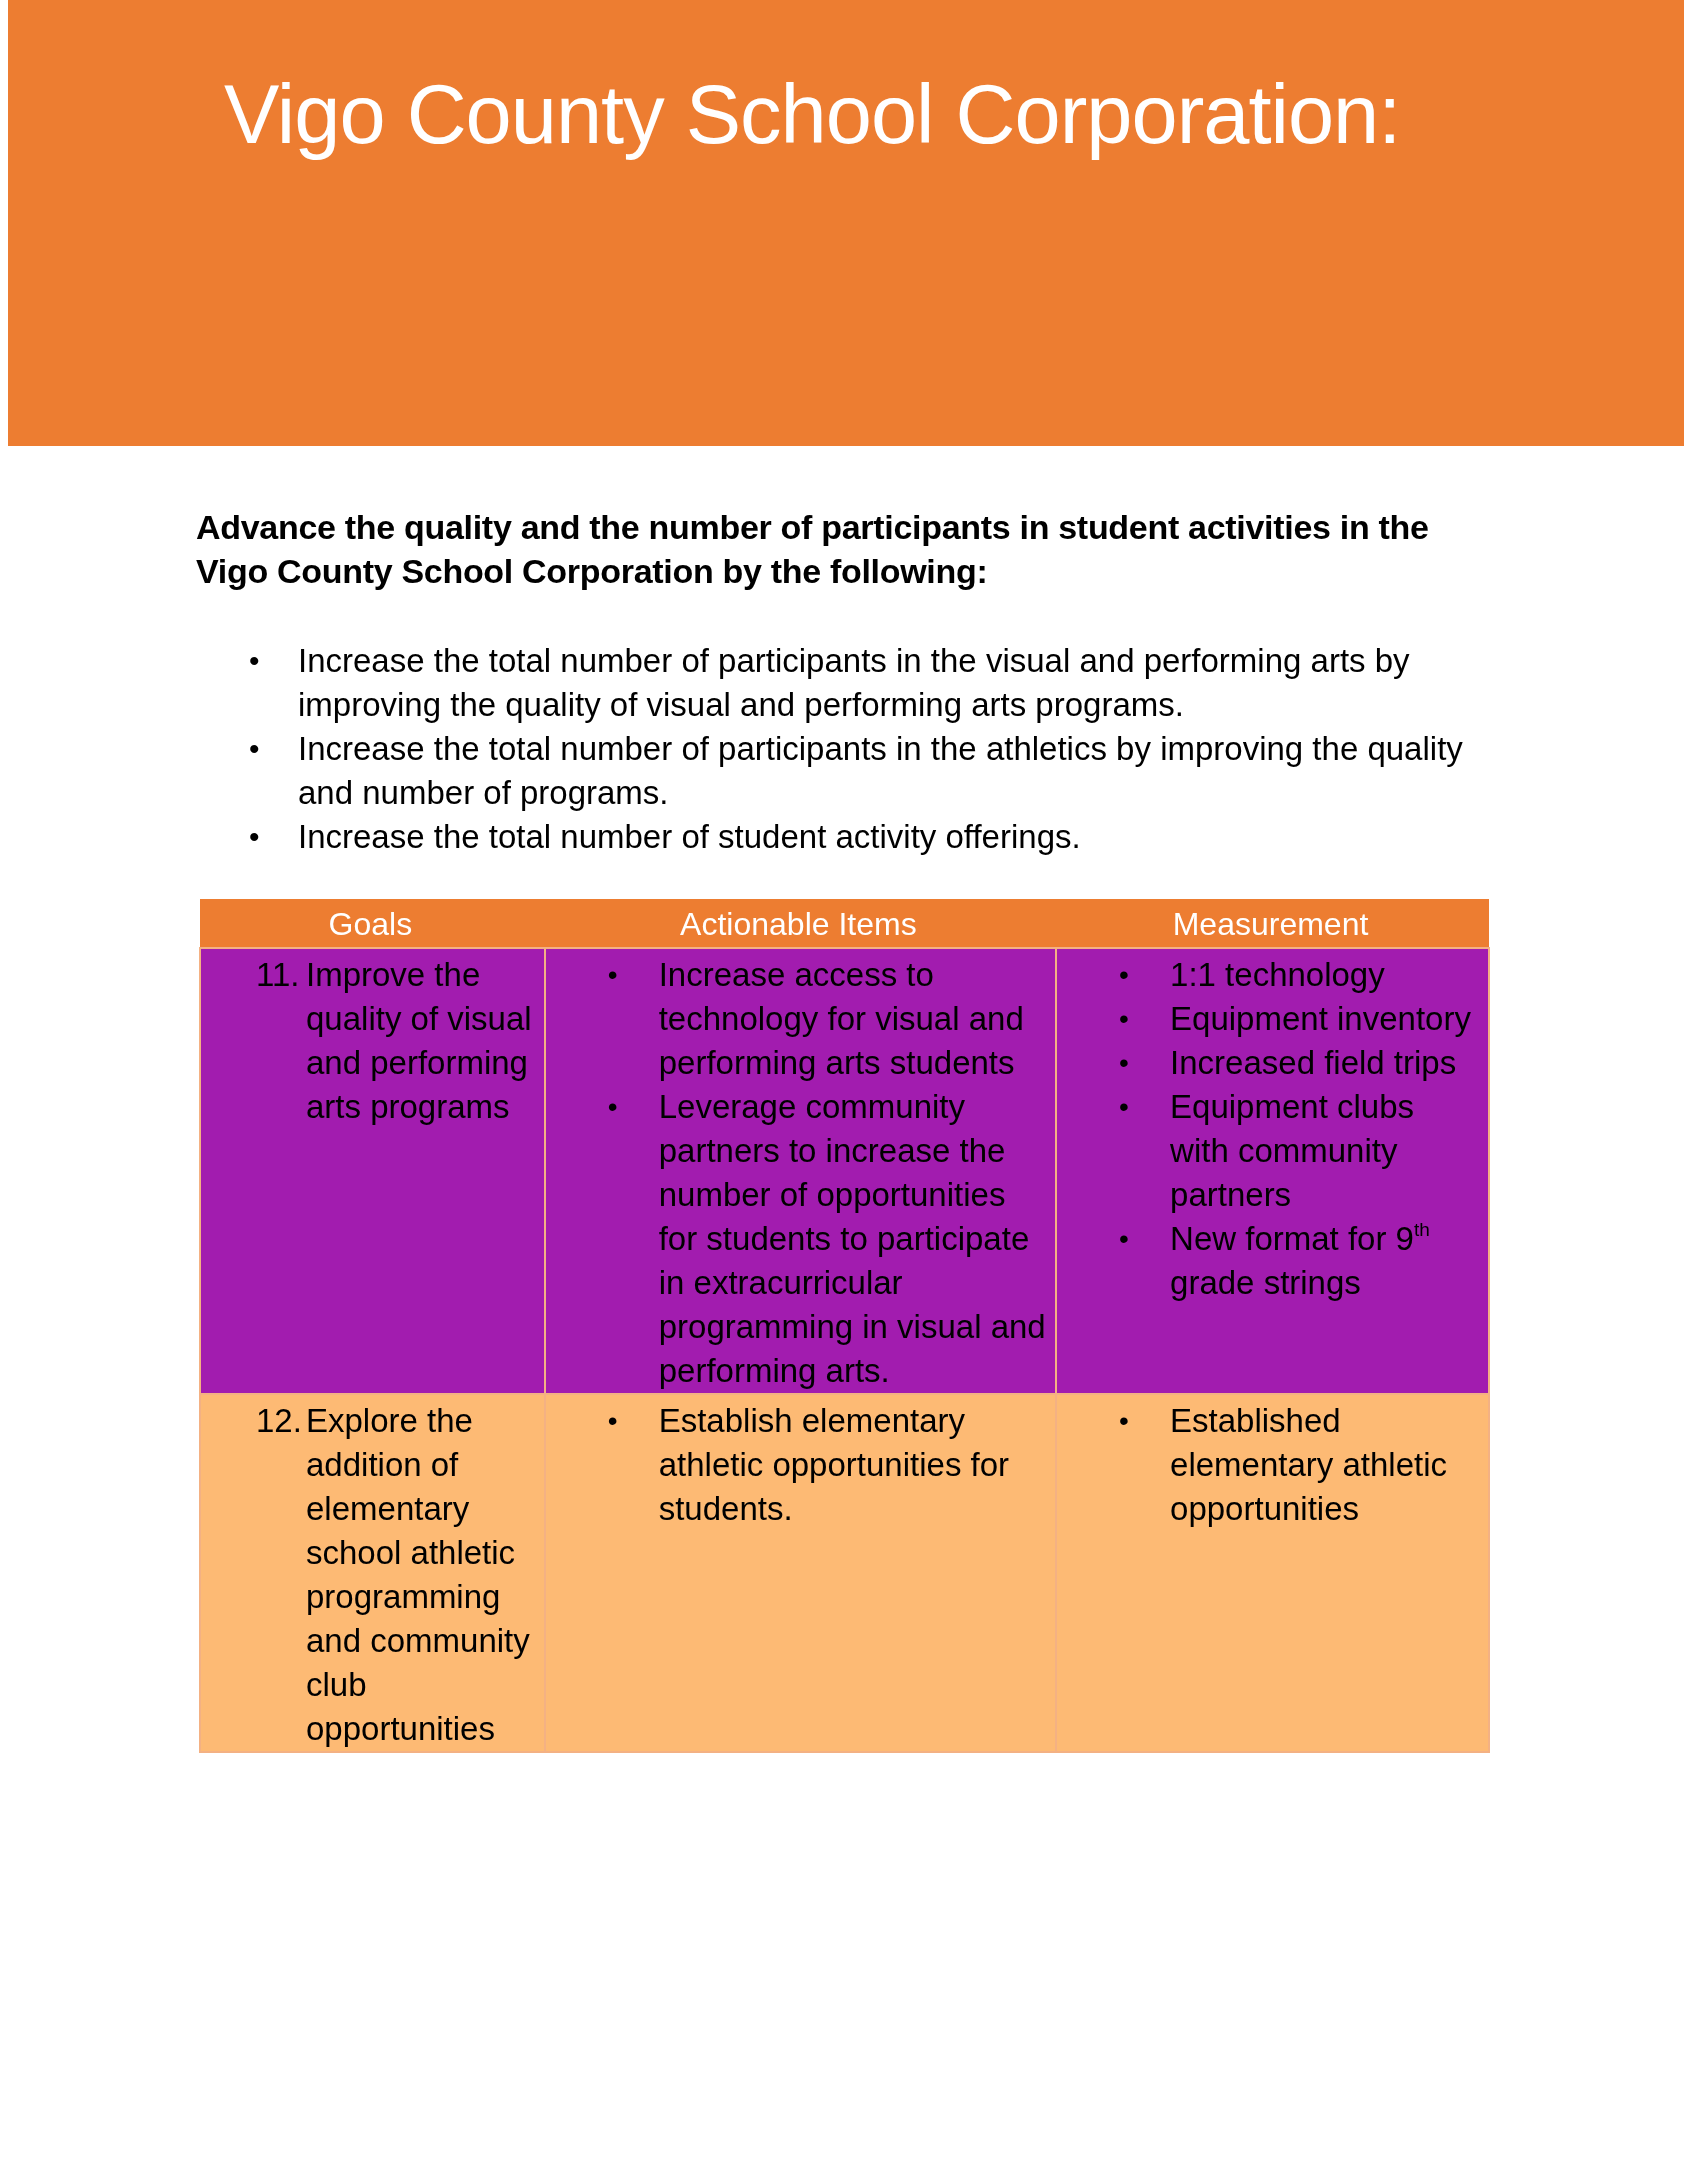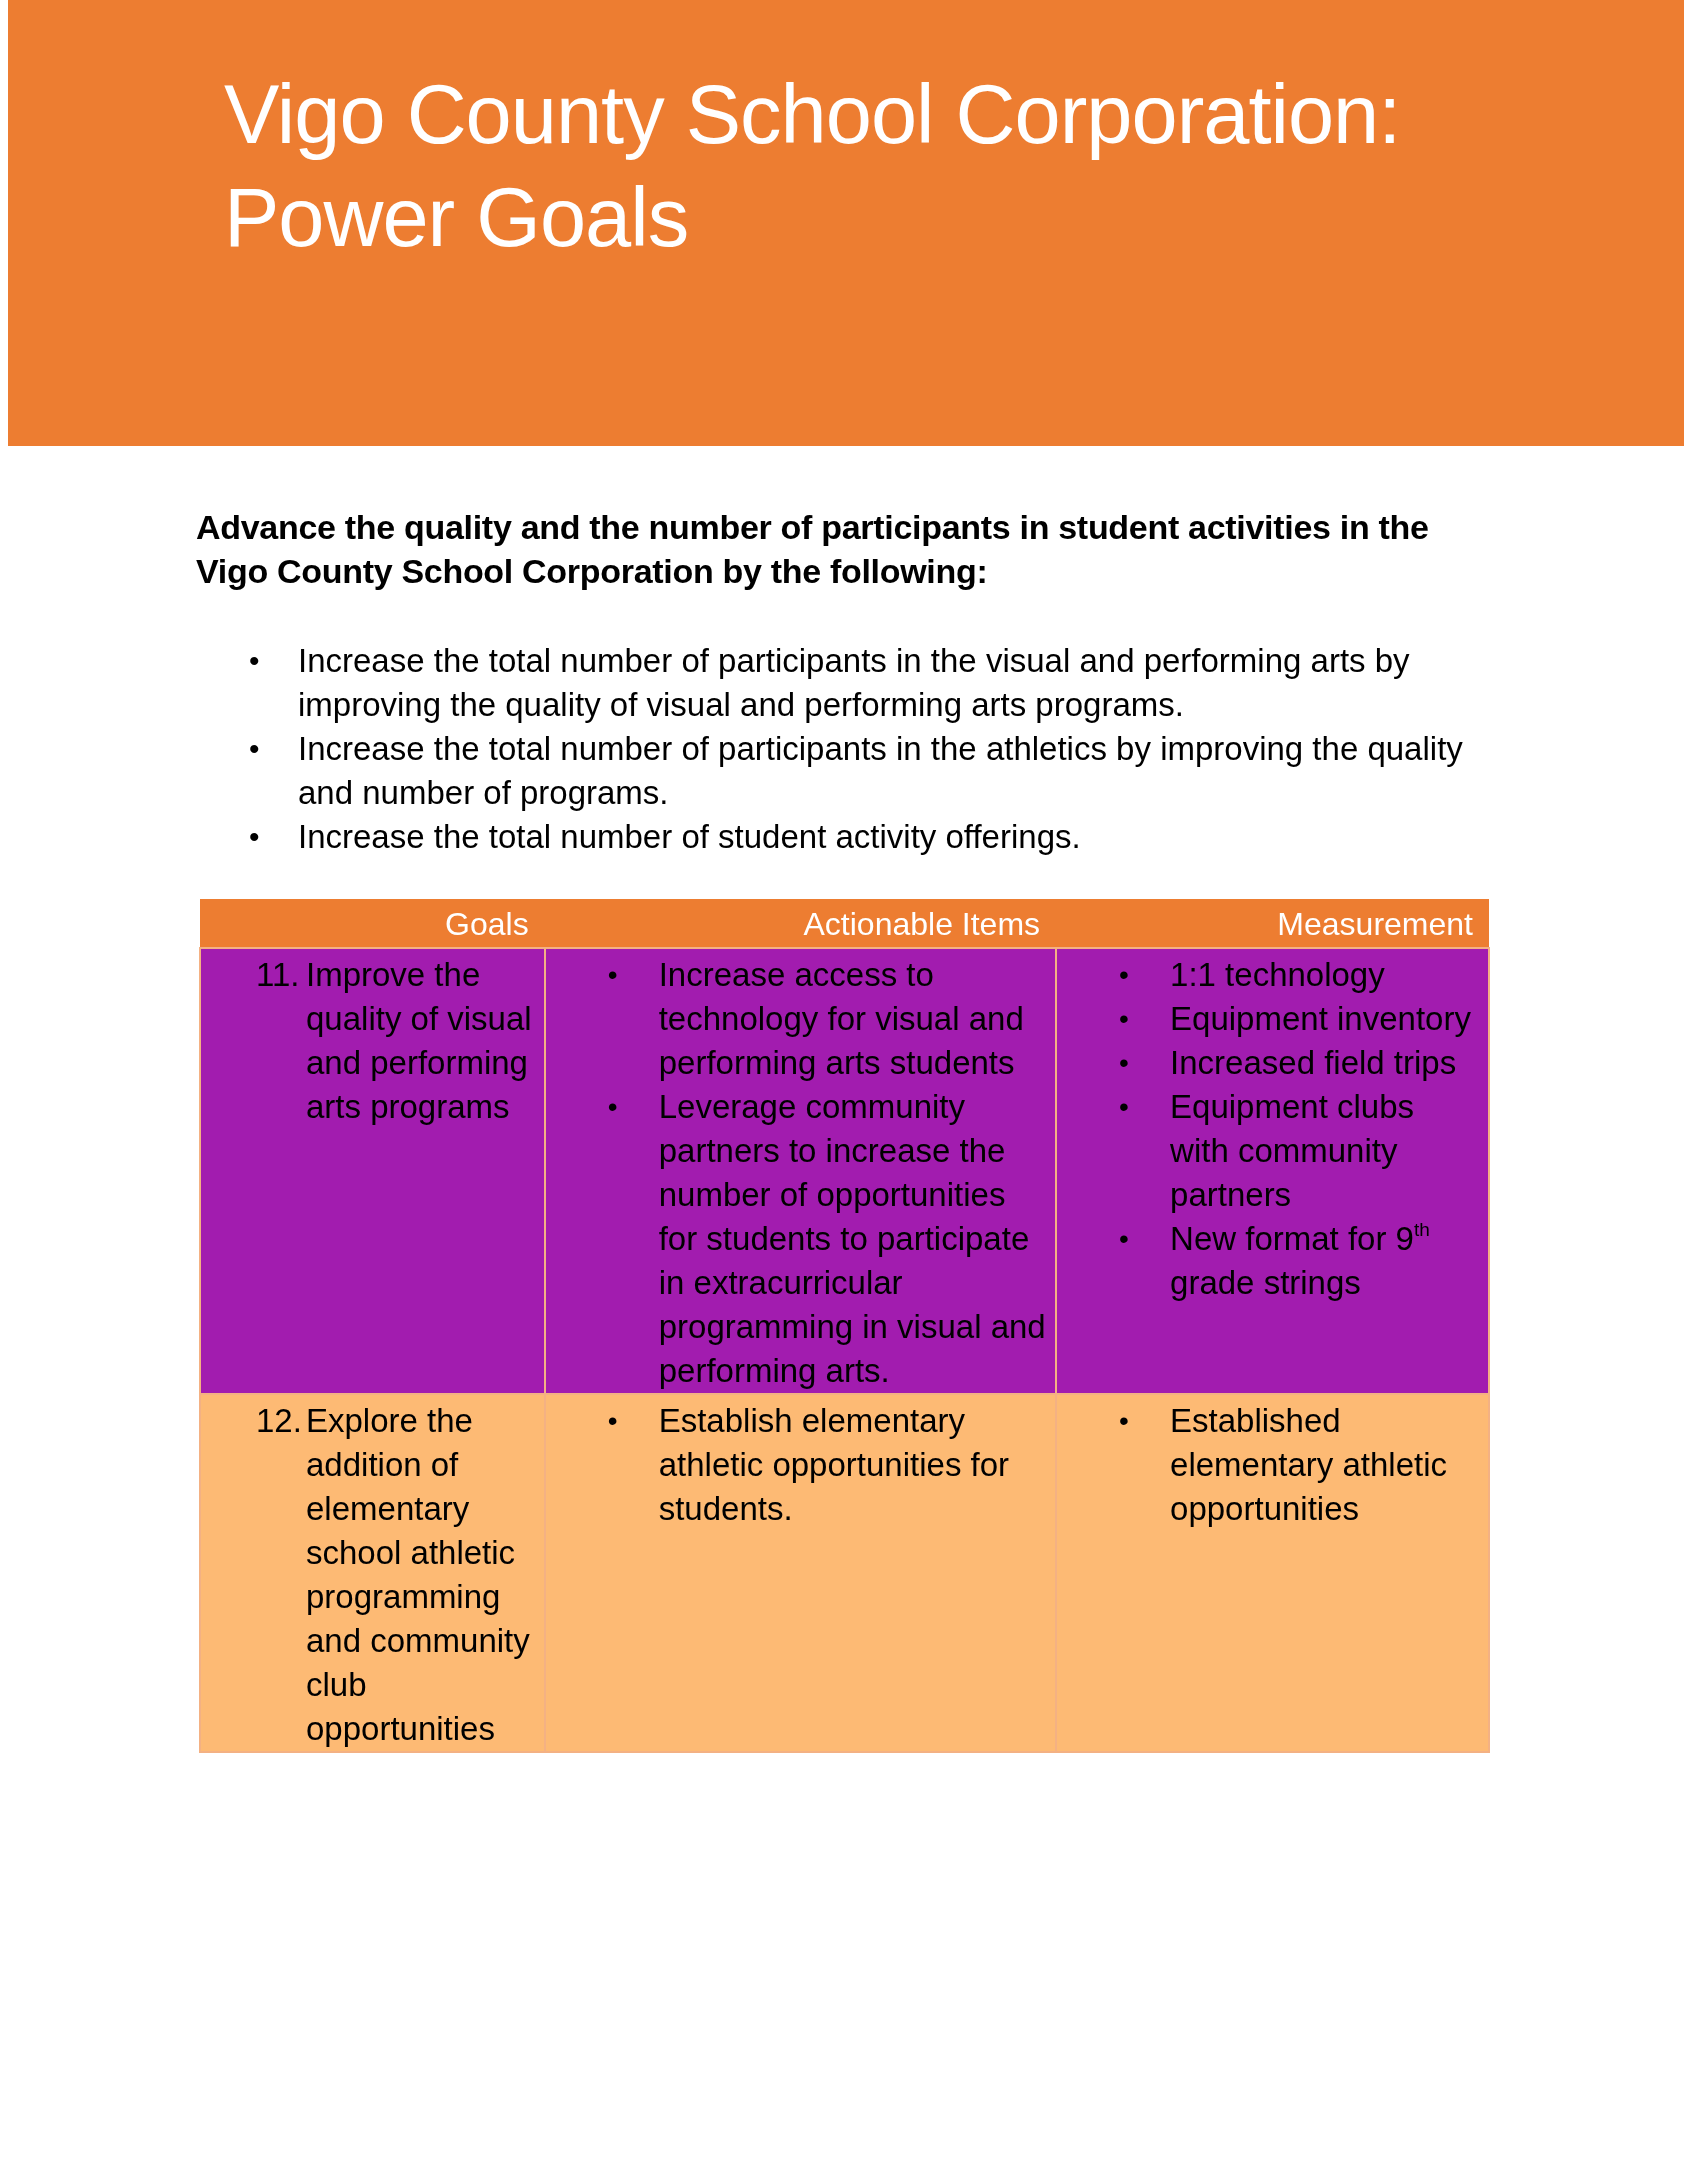--- a/index.html
+++ b/index.html
@@ -32,21 +32,21 @@
   .bullets li { position: relative; padding-left: 100px; margin: 0; }
   .bullets li .dot {
     position: absolute; left: 51px; top: 0; font-size: 30px;
   }
 
   table.goals {
     position: absolute; left: 199px; top: 899px; width: 1291px;
     border-collapse: collapse; font-size: 33px; line-height: 44px;
   }
   table.goals th {
-    background: #ED7D31; color: #fff; font-weight: normal; text-align: right;
+    background: #ED7D31; color: #fff; font-weight: normal; text-align: center;
     padding: 2px 16px 0 12px; height: 46px; font-size: 32px;
   }
   table.goals td {
     border: 2px solid #F4B183; vertical-align: top; padding: 0;
   }
   tr.row-a td { background: #a21caf; }
   tr.row-b td { background: #fdba74; }
   col.c1 { width: 345px; } col.c2 { width: 513px; } col.c3 { width: 434px; }
 
   .goal { position: relative; padding: 4px 10px 0 105px; }
@@ -56,21 +56,20 @@
   ul.cell-list li .dot { position: absolute; left: -51px; top: 0; font-size: 28px; }
   sup { font-size: 19px; line-height: 0; vertical-align: 14px; }
   .row-a-h { height: 436px; }
   .row-b-h { height: 350px; }
 </style>
 </head>
 <body>
 
 <div class="banner">
   <div class="t1">Vigo County School Corporation:</div>
-  <div class="t2">Power Goals</div>
 </div>
 
 <div class="intro">Advance the quality and the number of participants in student activities in the Vigo County School Corporation by the following:</div>
 
 <ul class="bullets">
   <li><span class="dot">•</span><span>Increase the total number of participants in the visual and performing arts by improving the quality of visual and performing arts programs.</span></li>
   <li><span class="dot">•</span><span>Increase the total number of participants in the athletics by improving the quality and number of programs.</span></li>
   <li><span class="dot">•</span><span>Increase the total number of student activity offerings.</span></li>
 </ul>
 

